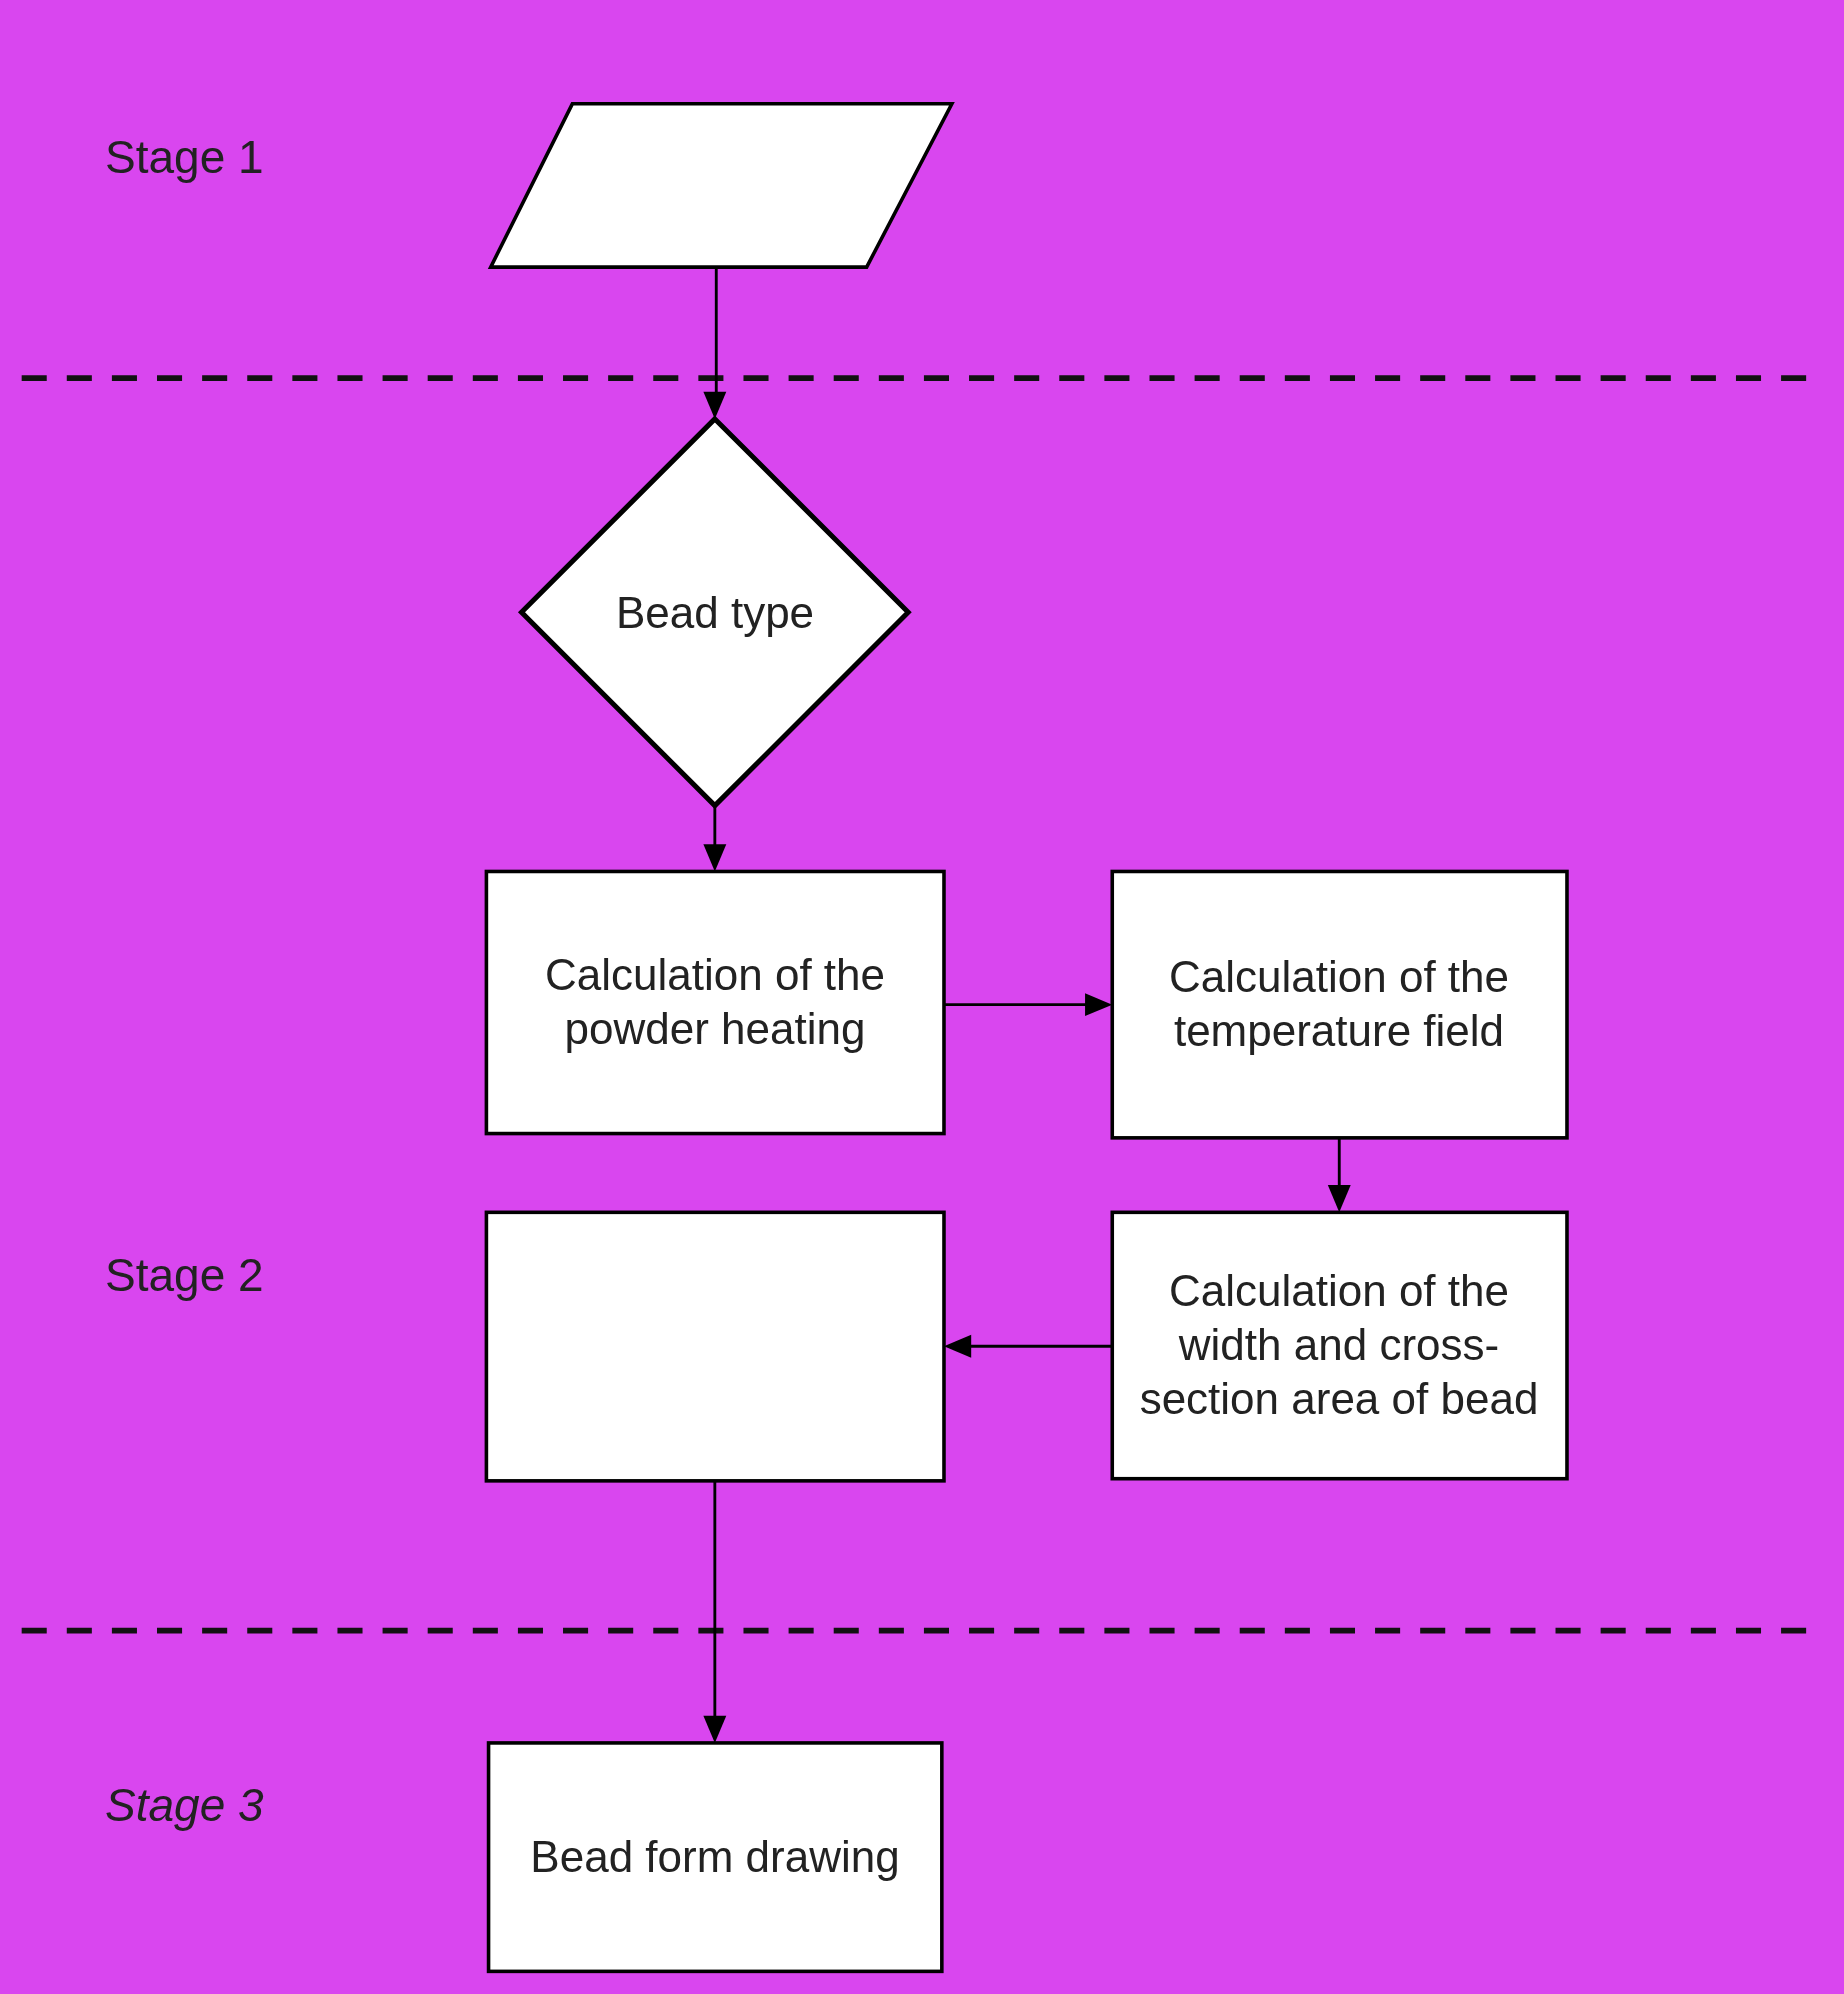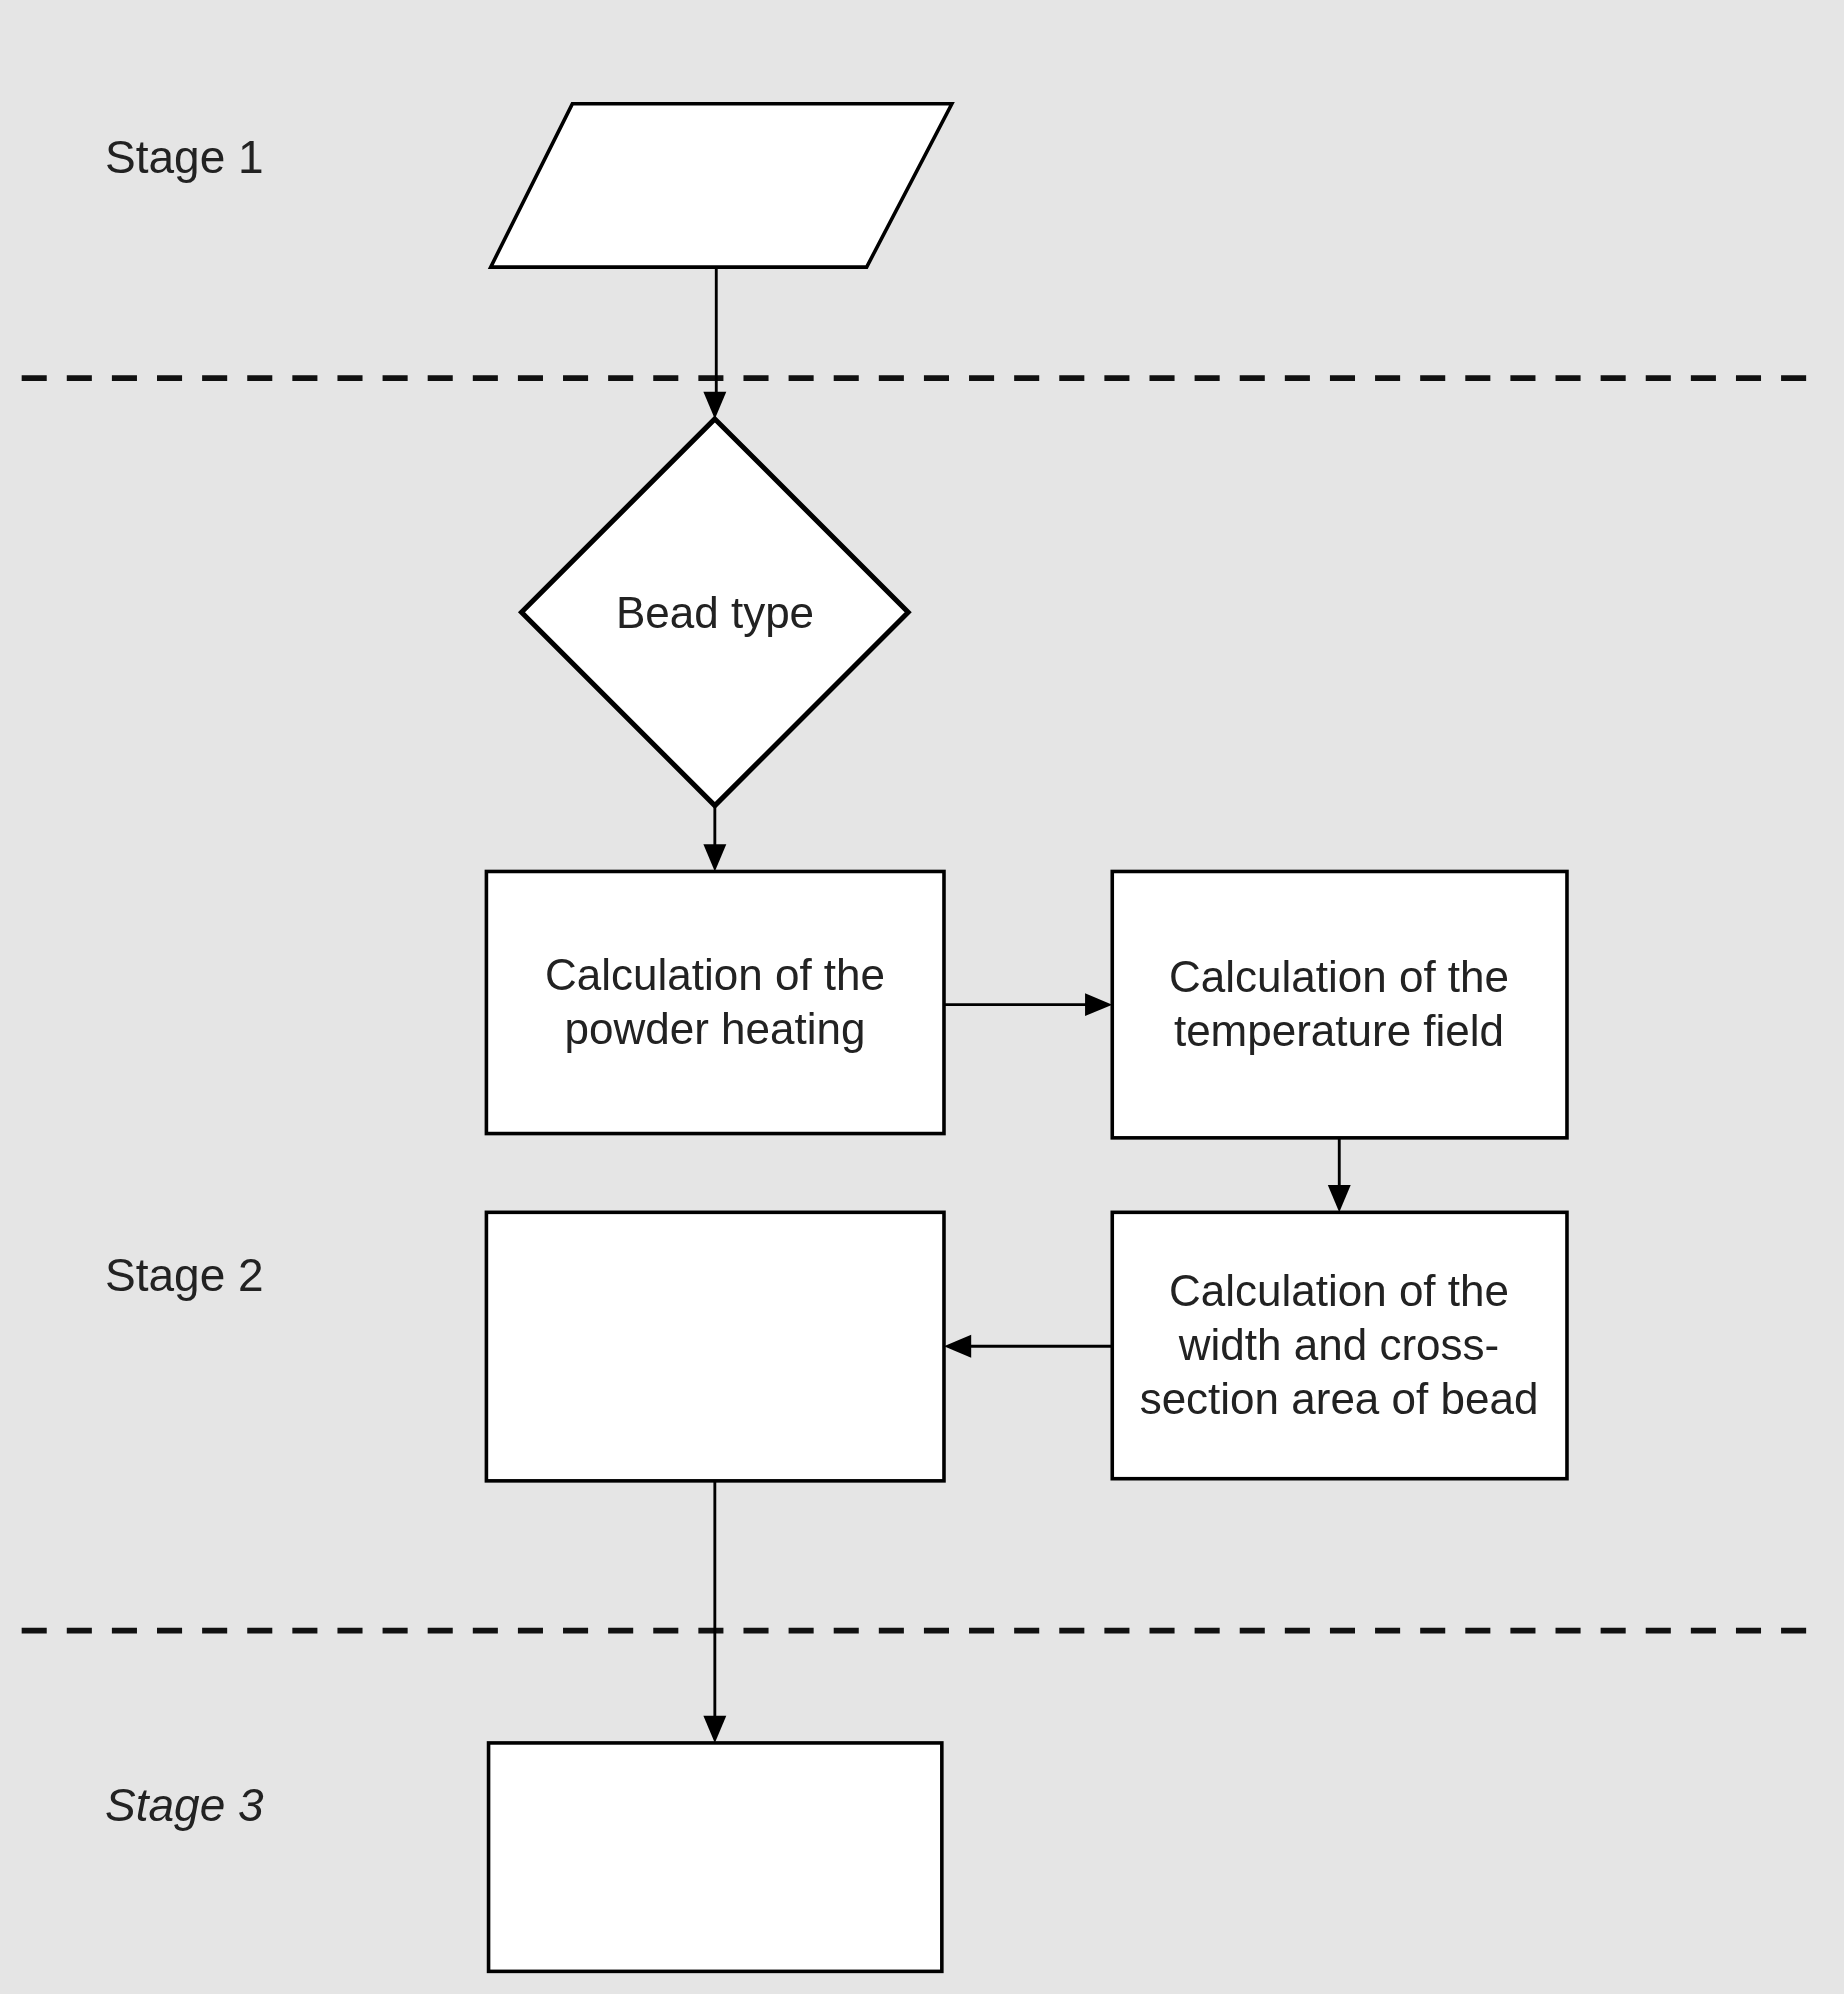--- a/index.html
+++ b/index.html
@@ -1,20 +1,20 @@
 <!DOCTYPE html>
 <html style="font-size:11.5px"><head>
 <meta charset="utf-8">
 <style>
   html, body { margin: 0; padding: 0; background: #ffffff; }
   .canvas {
     position: relative;
     width: 1845px;
     height: 1995px;
-    background: #e5e5e5;
+    background: #d946ef;
     font-family: "Liberation Sans", "DejaVu Sans", sans-serif;
     color: #222222;
     overflow: hidden;
   }
   .diagram-svg {
     position: absolute;
     left: 0; top: 0;
     width: 1845px; height: 1995px;
   }
   .node-label {
@@ -96,15 +96,16 @@
 powder heating</div>
 
   <div class="node-label" style="left:1081px; top:871px; width:516px; height:266px;">Calculation of the
 temperature field</div>
 
   <div class="node-label" style="left:1081px; top:1212px; width:516px; height:266px;">Calculation of the
 width and cross-
 section area of bead</div>
 
 
+  <div class="node-label" style="left:457px; top:1743px; width:516px; height:228px;">Bead form drawing</div>
 
 </div>
 
 
 </body></html>

